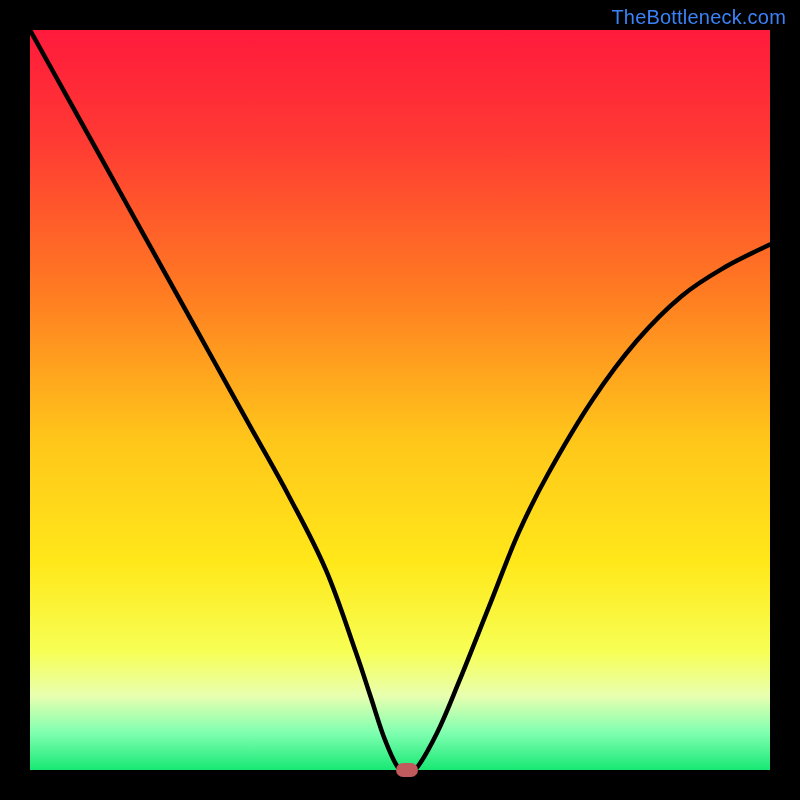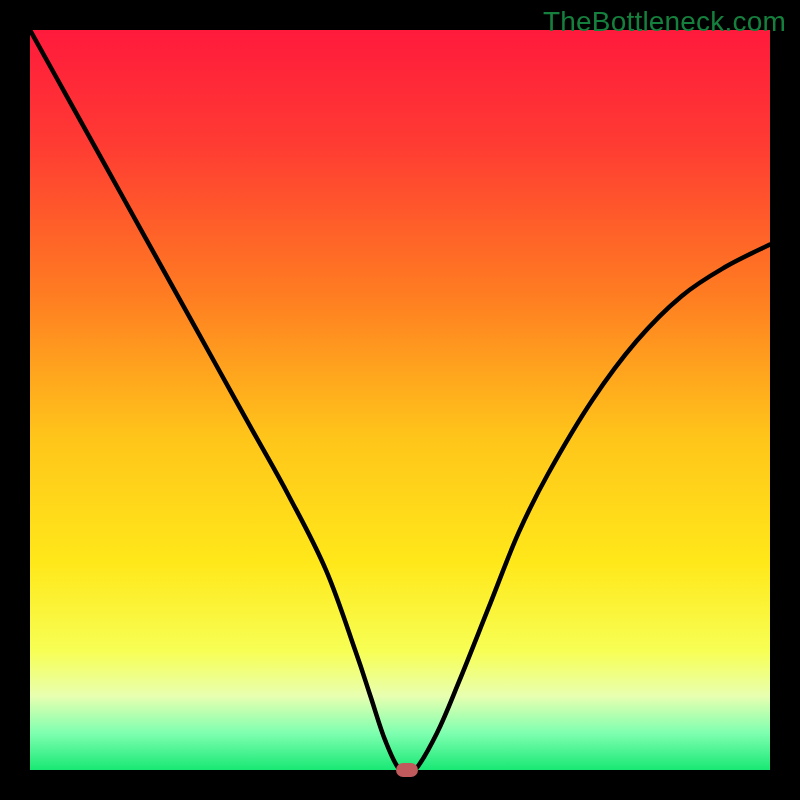--- a/index.html
+++ b/index.html
@@ -14,22 +14,22 @@
   .frame {
     position: relative;
     width: 800px;
     height: 800px;
     background: #000;
   }
   .watermark {
     position: absolute;
     top: 6px;
     right: 14px;
-    color: #15803d;
-    font-size: 28px;
+    color: #3b82f6;
+    font-size: 20px;
     font-weight: 500;
     letter-spacing: 0.2px;
     z-index: 5;
     pointer-events: none;
   }
   .plot {
     position: absolute;
     left: 30px;
     top: 30px;
     width: 740px;

